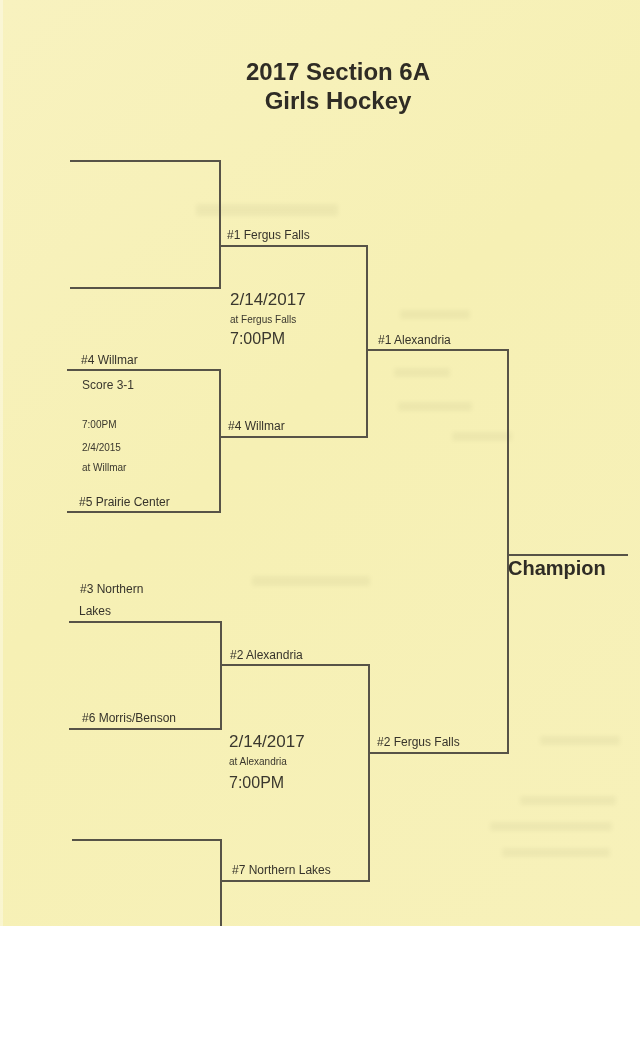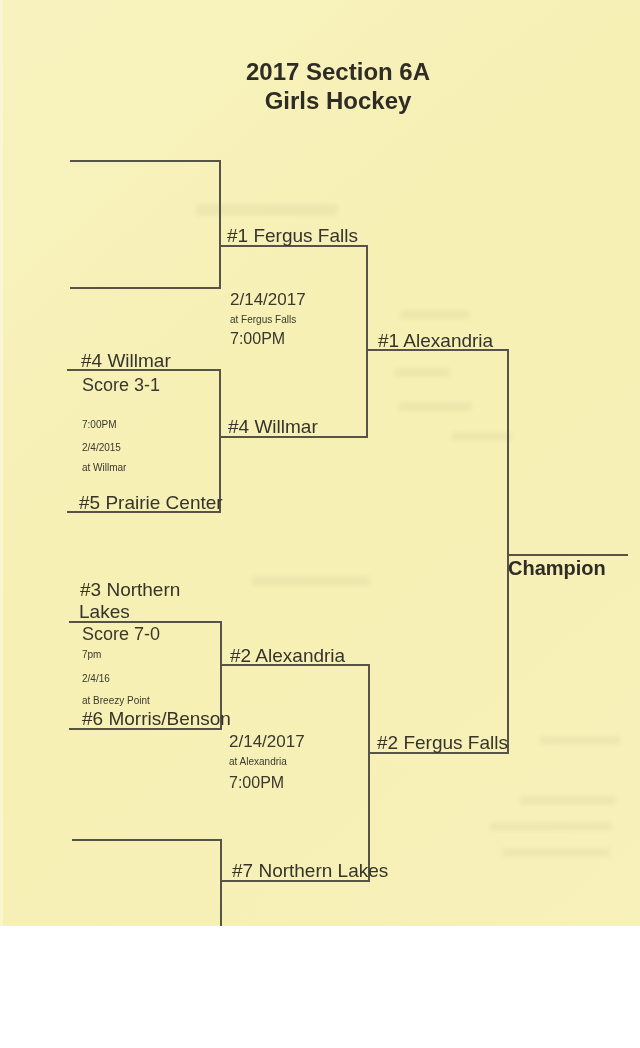--- a/index.html
+++ b/index.html
@@ -20,31 +20,31 @@
     background: rgba(255,255,255,0.35);
   }
 
   
   .hline, .vline { position: absolute; background: #575347; }
   .hline { height: 2px; }
   .vline { width: 2px; }
 
   
   .txt { position: absolute; white-space: nowrap; color: #36332b; }
-  .team { font-size: 19px; line-height: 21px; }
+  .team { font-size: 12px; line-height: 21px; }
   .title-block {
     position: absolute; left: 168px; top: 57px; width: 340px;
     text-align: center; font-weight: bold; font-size: 24px; line-height: 29px;
     color: #2f2c25;
   }
   .info-block { position: absolute; text-align: left; color: #3a372e; }
   .info-block .big { font-size: 17px; line-height: 21px; }
   .info-block .med { font-size: 16px; line-height: 20px; }
   .info-block .small { font-size: 10px; line-height: 19px; }
-  .score-line { font-size: 18px; line-height: 22px; }
+  .score-line { font-size: 12px; line-height: 22px; }
 
   .champion {
     position: absolute; left: 508px; top: 557px; width: 122px;
     font-weight: bold; font-size: 20px; color: #2f2c25;
   }
 
   
   .smudge {
     position: absolute; background: #76764a; opacity: 0.07;
     filter: blur(2px); border-radius: 3px;
@@ -121,26 +121,20 @@
 
   <div class="txt team" style="left:228px; top:416px;">#4 Willmar</div>
 
   <div class="txt team" style="left:378px; top:330px;">#1 Alexandria</div>
 
 
   <div class="champion">Champion</div>
 
   <div class="txt team" style="left:80px; top:579px;">#3 Northern</div>
   <div class="txt team" style="left:79px; top:601px;">Lakes</div>
-  <div class="info-block" style="left:82px; top:623px; width:136px;">
-    <div class="score-line">Score 7-0</div>
-    <div class="small">7pm</div>
-    <div class="small" style="margin-top:5px;">2/4/16</div>
-    <div class="small" style="margin-top:3px;">at Breezy Point</div>
-  </div>
   <div class="txt team" style="left:82px; top:708px;">#6 Morris/Benson</div>
 
   <div class="txt team" style="left:230px; top:645px;">#2 Alexandria</div>
 
   <div class="info-block" style="left:229px; top:731px; width:136px;">
     <div class="big">2/14/2017</div>
     <div class="small">at Alexandria</div>
     <div class="med" style="margin-top:2px;">7:00PM</div>
   </div>
 

